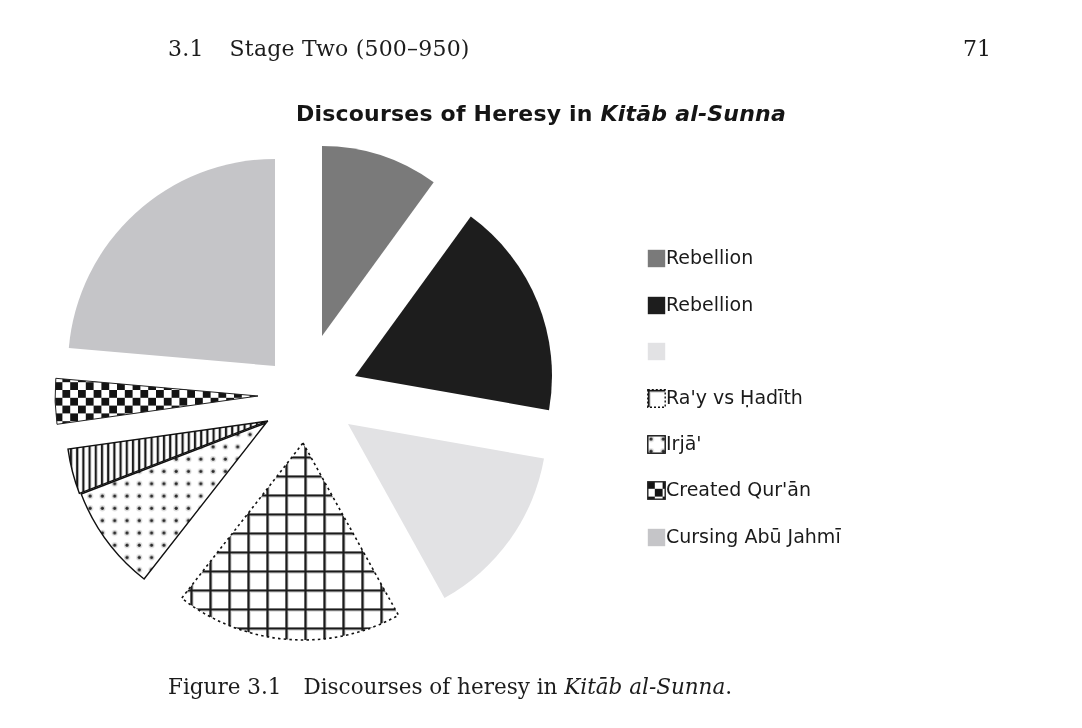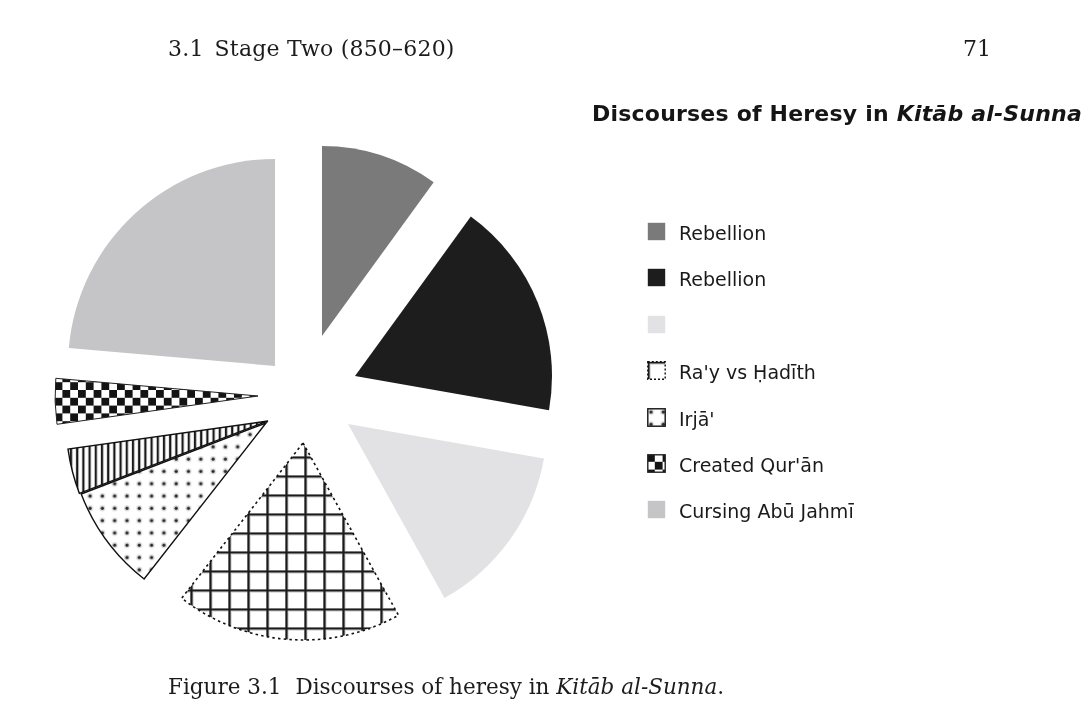--- a/index.html
+++ b/index.html
@@ -7,60 +7,60 @@
     position:relative;
     width:1082px;height:728px;
     background:#ffffff;
     overflow:hidden;
     font-family:"DejaVu Serif","Liberation Serif",serif;
     color:#1c1c1c;
   }
   .running-head{
     position:absolute;top:36px;left:168px;
     font-size:22px;letter-spacing:.2px;
-    display:flex;gap:11px;
+    display:flex;gap:26px;
   }
   .page-number{
     position:absolute;top:36px;left:963px;
     font-size:22px;
   }
   .fig-title{
     position:absolute;top:101px;left:0;width:1082px;
-    text-align:right;
+    text-align:center;
     font-family:"DejaVu Sans","Liberation Sans",sans-serif;
     font-weight:bold;font-size:22px;color:#151515;
     letter-spacing:.2px;
   }
   .fig-title .it{font-style:italic;}
   .pie-svg{position:absolute;top:0;left:0;}
   .legend{
     position:absolute;top:222px;left:647px;
     font-family:"DejaVu Sans","Liberation Sans",sans-serif;
     font-size:19px;color:#1a1a1a;
   }
   .legend-item{
-    height:46.4px;display:flex;align-items:flex-start;gap:13px;
+    height:46.4px;display:flex;align-items:flex-end;
     white-space:nowrap;
   }
   .legend-item svg{flex:0 0 auto;display:block;}
   .caption{
     position:absolute;top:674px;left:168px;
     font-size:21.5px;color:#1c1c1c;
   }
   .caption .it{font-style:italic;}
-  .caption .figlabel{margin-right:14px;}
+  .caption .figlabel{margin-right:22px;}
 </style>
 </head>
 <body>
 
 <div class="page">
 
   <div class="running-head">
     <span>3.1</span>
-    <span>Stage Two (850–620)</span>
+    <span>Stage Two (500–950)</span>
   </div>
   <div class="page-number">71</div>
 
   <div class="fig-title">
     <span>Discourses of Heresy in </span><span class="it">Kitāb al-Sunna</span>
   </div>
 
   <svg class="pie-svg" id="pie-svg" width="1082" height="728" viewBox="0 0 1082 728" aria-hidden="true">
     <defs>
       <pattern id="pat-grid" width="19" height="19" patternUnits="userSpaceOnUse">

